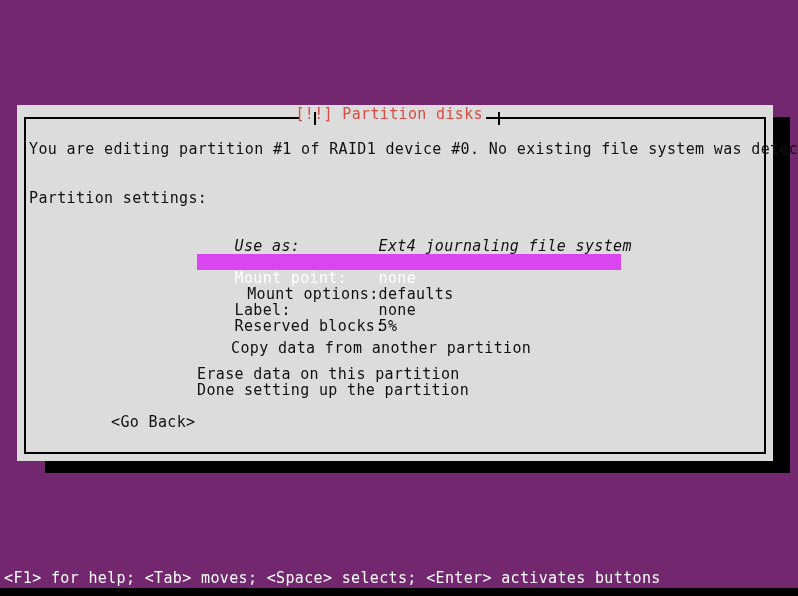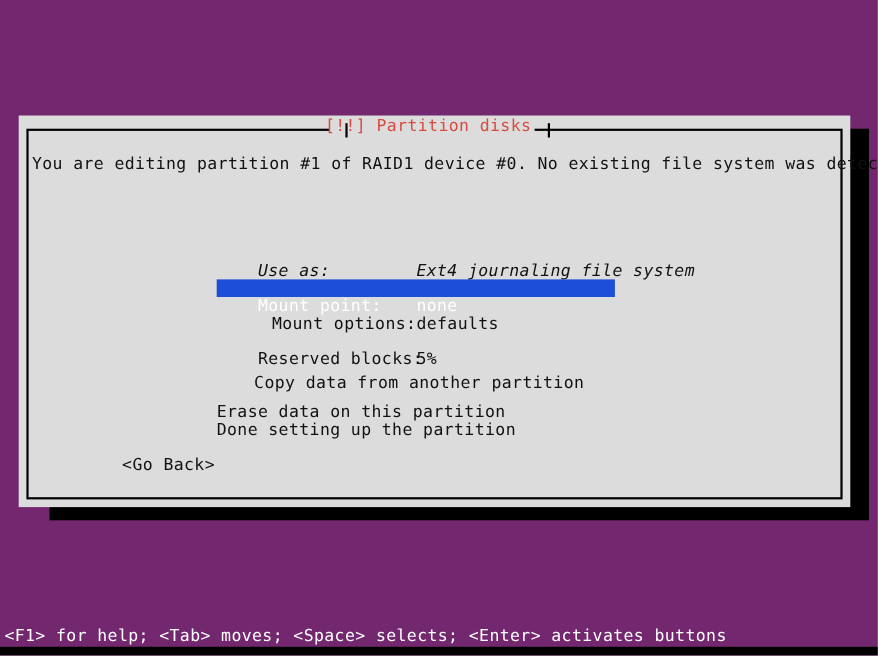--- a/index.html
+++ b/index.html
@@ -112,21 +112,21 @@
     white-space: pre;
     letter-spacing: 0.35px;
   }
   .setting-label {
     display: inline-block;
     width: 144px;
   }
   .setting-value { display: inline-block; }
 
   #row-use-as        { top: 222px; font-style: italic; }
-  #row-mount-point   { top: 254px; width: 362px; background: #1d4ed8; color: #ffffff; }
+  #row-mount-point   { top: 254px; width: 424px; background: #d946ef; color: #ffffff; }
   #row-mount-options { top: 270px; text-align: right; }
   #row-label         { top: 286px; }
   #row-reserved      { top: 302px; }
   #row-typical       { top: 318px; }
 
   
   .action-row {
     position: absolute;
     left: 197px;
     white-space: pre;
@@ -179,34 +179,38 @@
   <div class="title-tick" id="title-tick-left"></div>
   <div class="title-tick" id="title-tick-right"></div>
 </div>
 
 <div id="dialog-title">[!!] Partition disks</div>
 
 <div id="dialog-body">
 
   <div class="row" id="intro-line-1">You are editing partition #1 of RAID1 device #0. No existing file system was detected in</div>
 
+  <div class="row" id="settings-heading">Partition settings:</div>
 
   
   <div class="setting-row" id="row-use-as">
     <span class="setting-label">Use as:</span><span class="setting-value">Ext4 journaling file system</span>
   </div>
 
   <div class="setting-row" id="row-mount-point">
     <span class="setting-label">Mount point:</span><span class="setting-value">none</span>
   </div>
 
   <div class="setting-row" id="row-mount-options">
     <span class="setting-label">Mount options:</span><span class="setting-value">defaults</span>
   </div>
 
+  <div class="setting-row" id="row-label">
+    <span class="setting-label">Label:</span><span class="setting-value">none</span>
+  </div>
 
   <div class="setting-row" id="row-reserved">
     <span class="setting-label">Reserved blocks:</span><span class="setting-value">5%</span>
   </div>
 
 
   
   <div class="action-row" id="action-copy">Copy data from another partition</div>
   <div class="action-row" id="action-done">Done setting up the partition</div>
   <div class="action-row" id="action-erase">Erase data on this partition</div>

